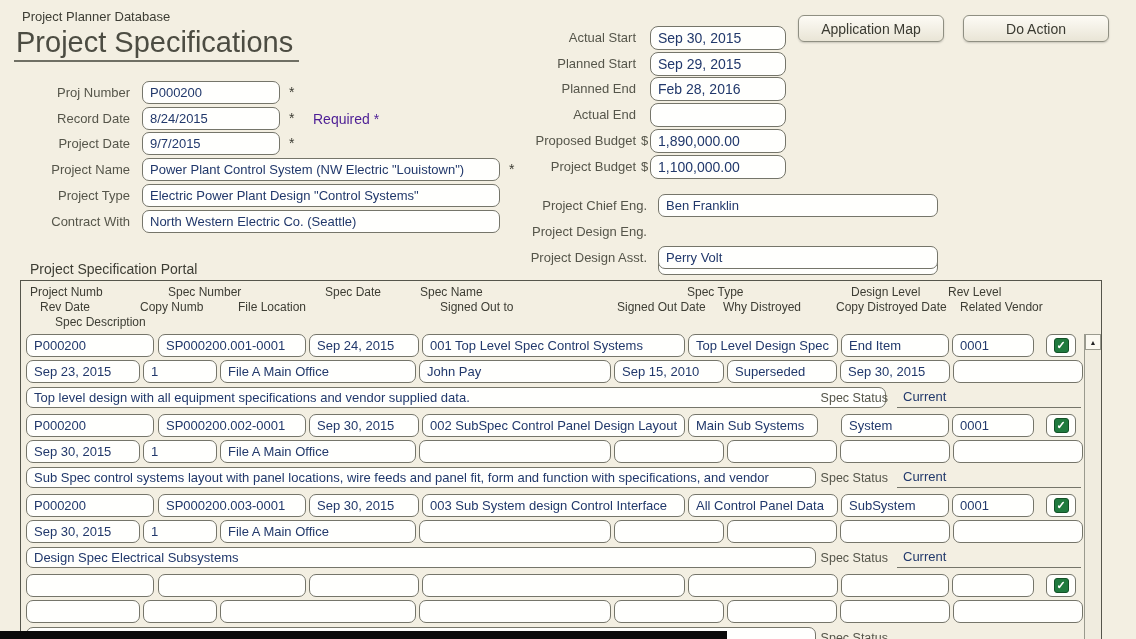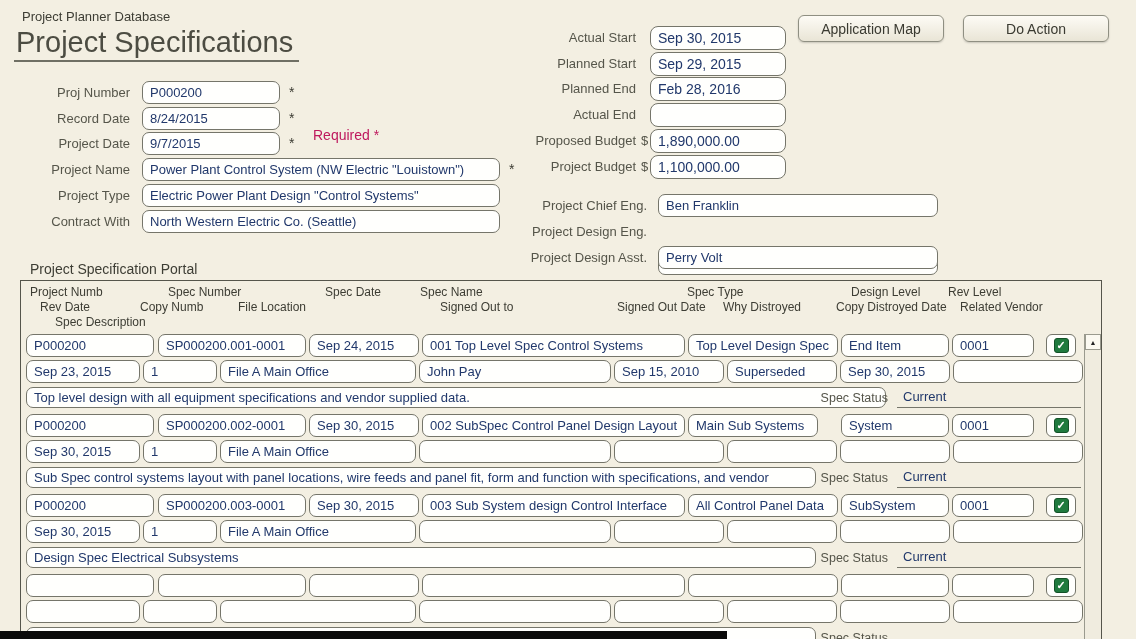--- a/index.html
+++ b/index.html
@@ -14,21 +14,21 @@
     position:absolute; left:14px; top:26px; font-size:29px; color:#4c4c42;
     padding:0 6px 1px 2px; border-bottom:2px solid #6f6f64;
   }
   .tbtn {
     position:absolute; height:27px; border:1px solid #8f8f82; border-radius:6px;
     background:linear-gradient(#fdfbf5,#e9e5d6); font-family:inherit; font-size:14px;
     color:#3a3a31; box-shadow:0 1px 2px rgba(0,0,0,0.18); cursor:pointer;
   }
   #btn-map { left:798px; top:15px; width:146px; }
   #btn-action { left:963px; top:15px; width:146px; }
-  .req-note { position:absolute; left:313px; top:108px; font-size:14px; color:#be185d; line-height:23px;margin-top:16px; }
+  .req-note { position:absolute; left:313px; top:108px; font-size:14px; color:#4c1d95; line-height:23px; }
   .flabel {
     position:absolute; font-size:13px; color:#55554a; text-align:right;
     white-space:nowrap; line-height:23px;
   }
   .fbox {
     position:absolute; height:23px; background:#fffffd; border:1px solid #75756a;
     border-radius:7px; font-size:13px; line-height:21px; color:#21386b;
     padding:0 7px; white-space:nowrap; overflow:hidden;
   }
   .fbox.tall { height:24px; font-size:14px; line-height:22px; border-radius:8px; }

